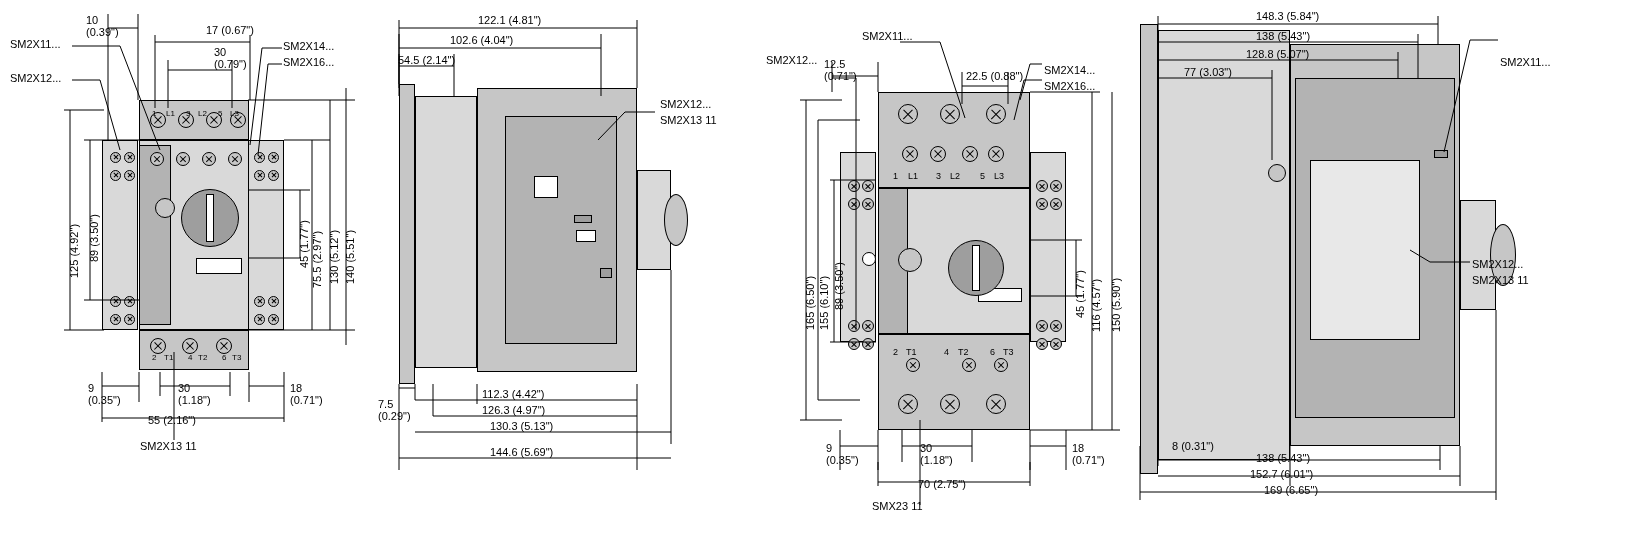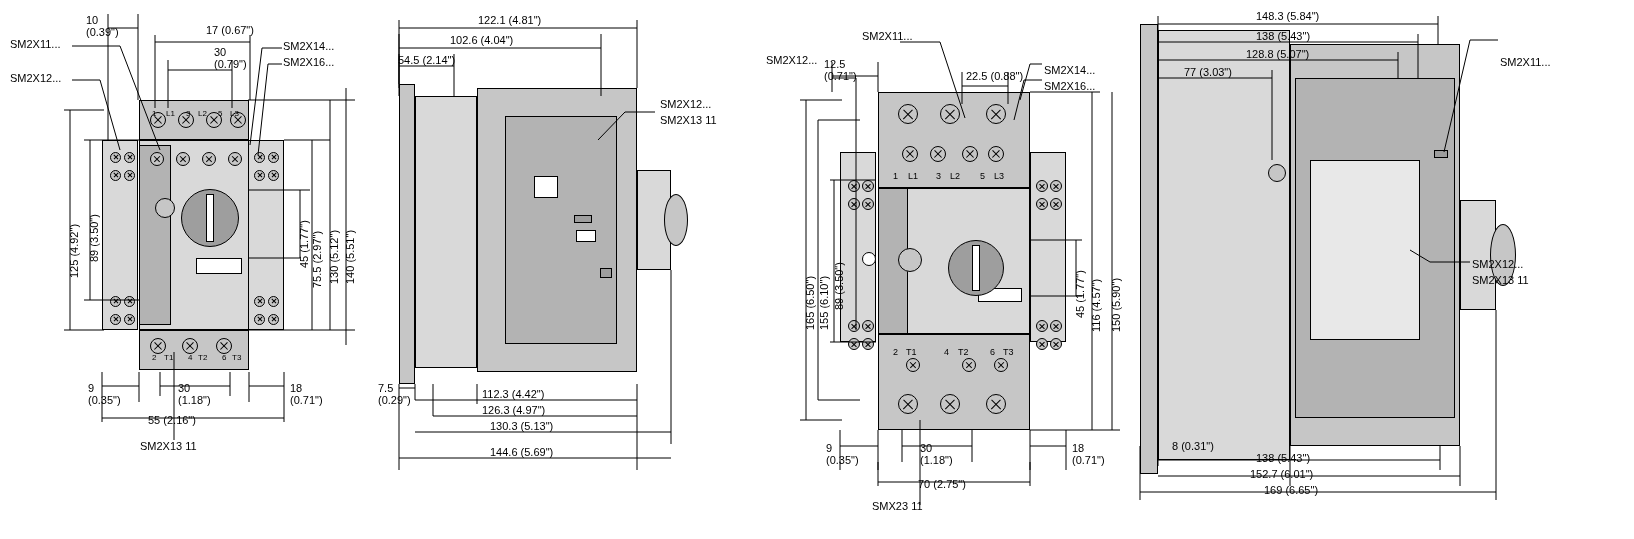--- a/index.html
+++ b/index.html
@@ -202,21 +202,21 @@
         <path d="M399 388 L415 388"></path>
       </g>
     </svg>
 
     <div class="lbl" style="left:660px;top:98px;">SM2X12...</div>
     <div class="lbl" style="left:660px;top:114px;">SM2X13 11</div>
 
     <div class="lbl" style="left:478px;top:14px;">122.1 (4.81")</div>
     <div class="lbl" style="left:450px;top:34px;">102.6 (4.04")</div>
     <div class="lbl" style="left:398px;top:54px;">54.5 (2.14")</div>
-    <div class="lbl" style="left:378px;top:382px;">7.5
+    <div class="lbl" style="left:378px;top:398px;">7.5
 (0.29")</div>
     <div class="lbl" style="left:482px;top:388px;">112.3 (4.42")</div>
     <div class="lbl" style="left:482px;top:404px;">126.3 (4.97")</div>
     <div class="lbl" style="left:490px;top:420px;">130.3 (5.13")</div>
     <div class="lbl" style="left:490px;top:446px;">144.6 (5.69")</div>
   </div>
 
   <div>
     <div class="box gray1" style="left:840px;top:152px;width:36px;height:190px;"></div>
     <div class="box gray1" style="left:1030px;top:152px;width:36px;height:190px;"></div>

